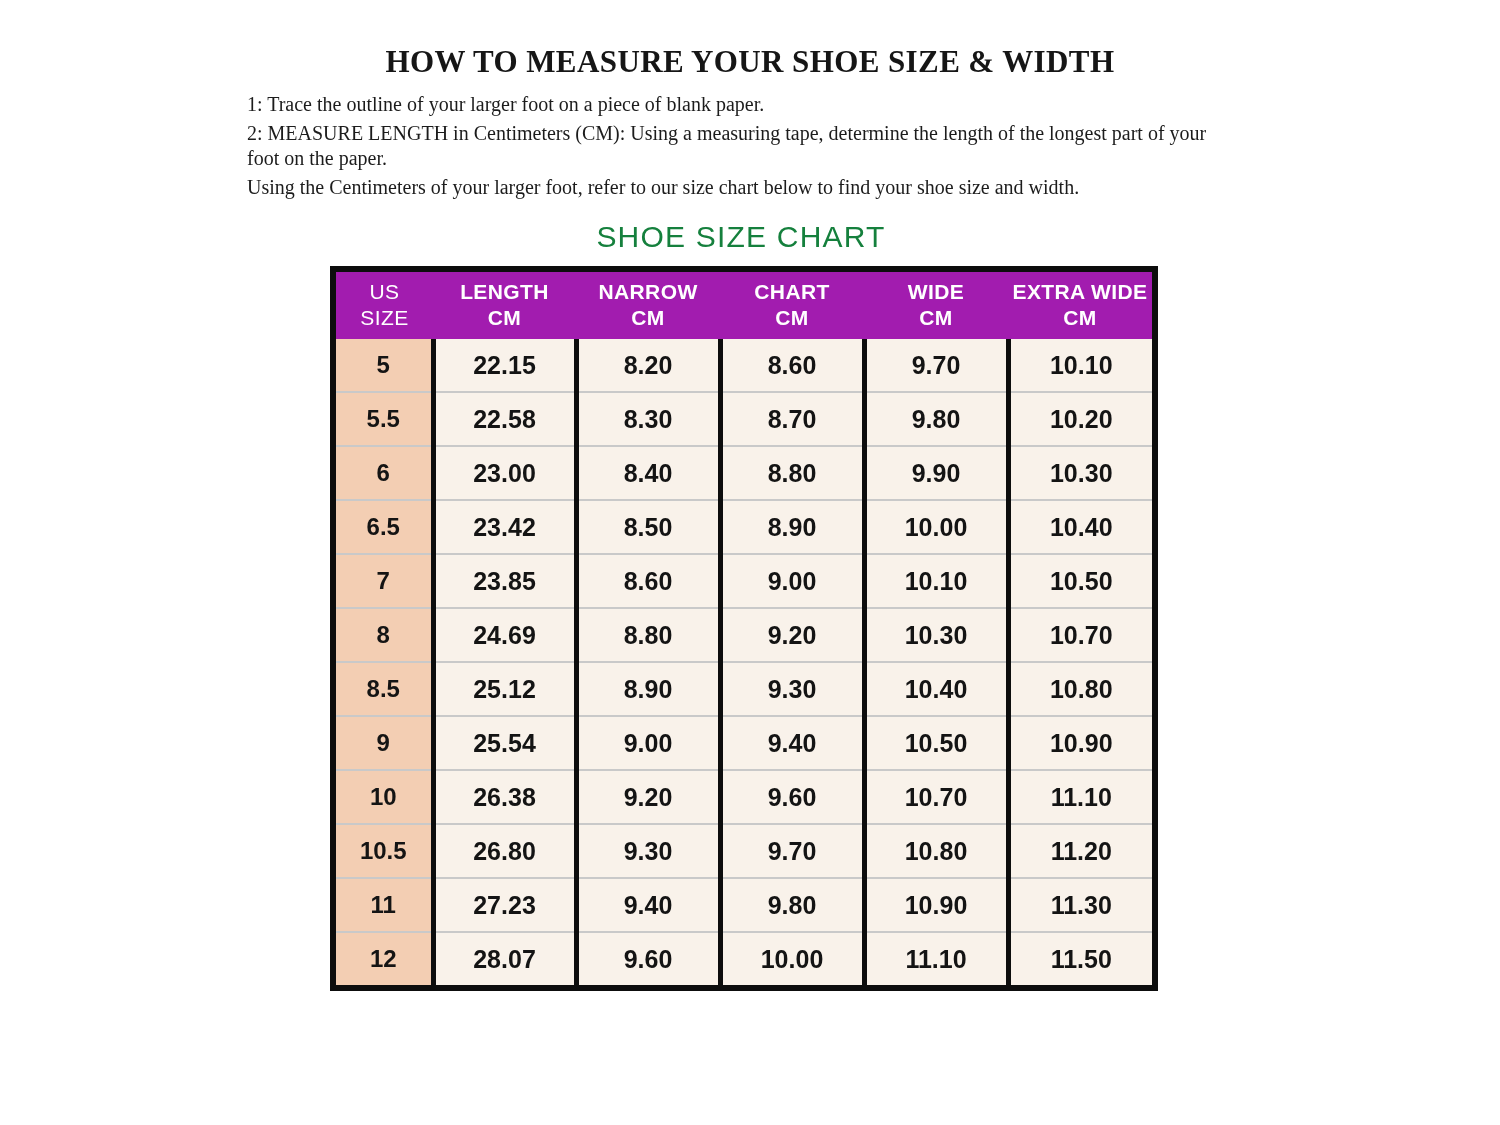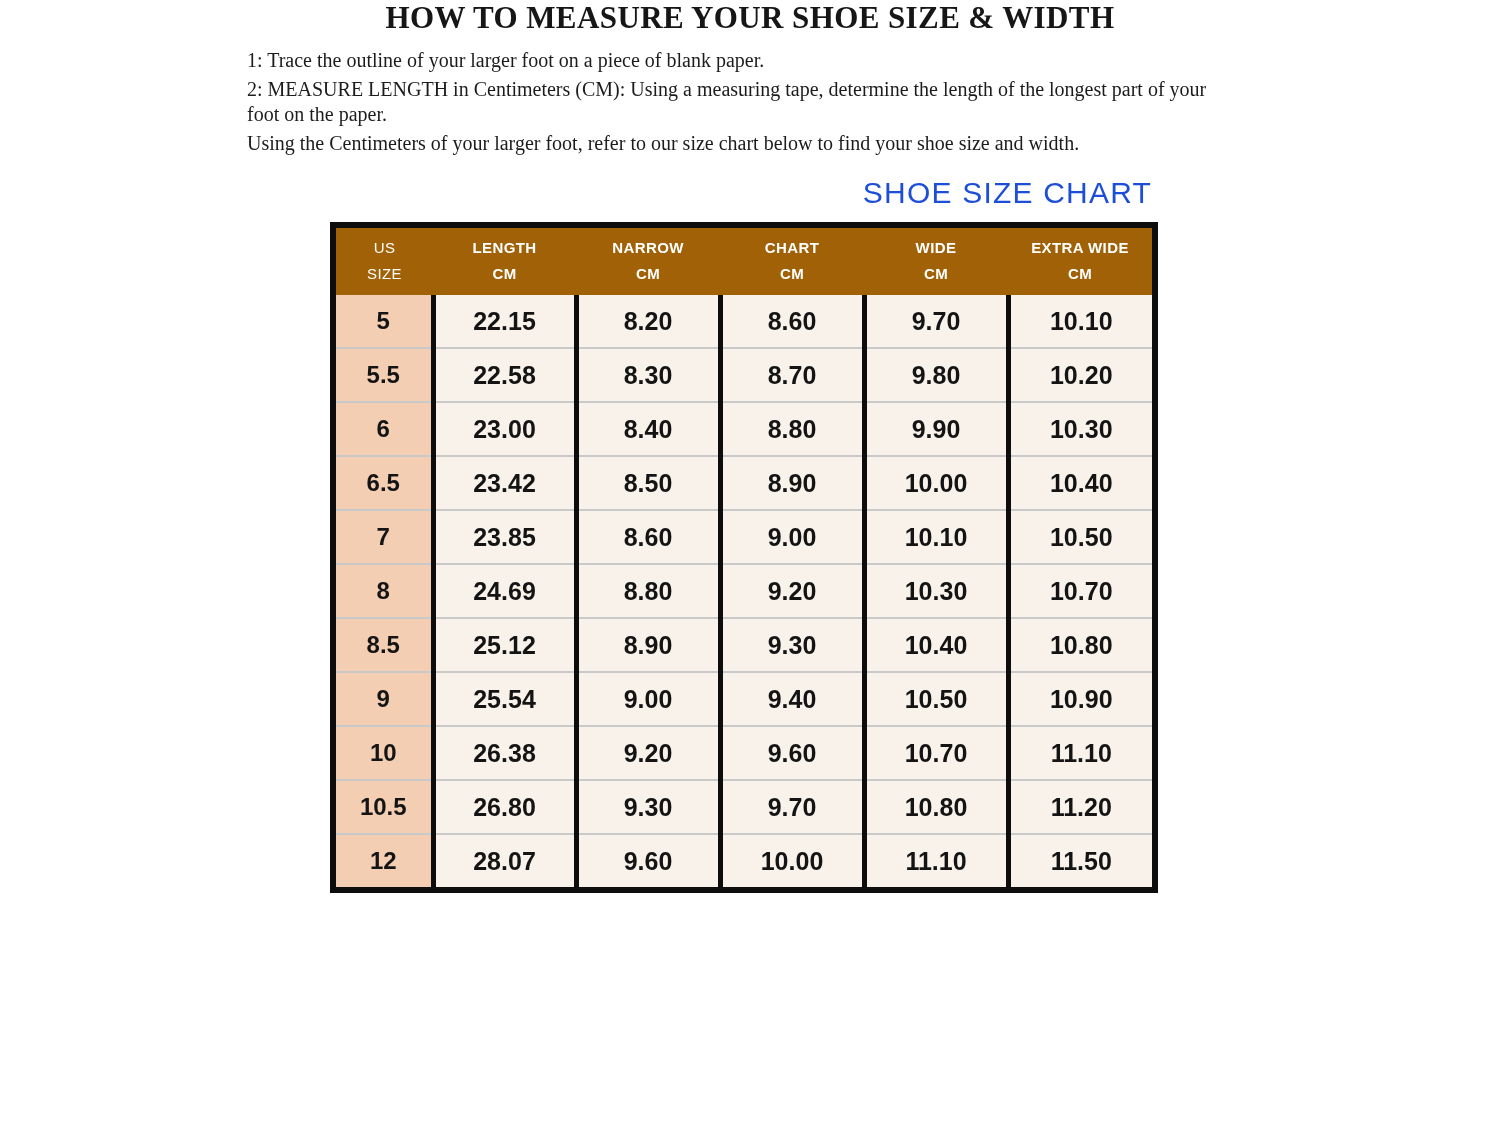--- a/index.html
+++ b/index.html
@@ -15,20 +15,21 @@
   }
   .page {
     position: relative;
     width: 1500px;
     height: 1125px;
     background: #ffffff;
     overflow: hidden;
   }
   .page-title {
     margin: 0;
+    padding-top: 44px;
     text-align: center;
     font-family: "Liberation Serif", serif;
     font-weight: 700;
     font-size: 31px;
     letter-spacing: 0.4px;
     color: #161616;
   }
   .instructions {
     margin: 12px 0 0 236px;
     max-width: 982px;
@@ -36,38 +37,38 @@
     font-size: 20px;
     line-height: 25px;
     color: #1c1c1c;
   }
   .instructions p {
     margin: 0 0 4px 11px;
   }
   .chart-heading {
     margin: 20px 0 0 330px;
     width: 822px;
-    text-align: right;
+    text-align: center;
     font-family: "Liberation Sans", sans-serif;
     font-weight: 400;
     font-size: 30px;
     letter-spacing: 1.2px;
-    color: #1d4ed8;
+    color: #15803d;
   }
   table.size-table {
     margin: 12px 0 0 330px;
     width: 822px;
     border-collapse: collapse;
     table-layout: fixed;
     border: 6px solid #0d0d0d;
   }
   table.size-table thead th {
-    background: #a16207;
+    background: #a21caf;
     color: #ffffff;
-    font-size: 15px;
+    font-size: 21px;
     font-weight: 700;
     letter-spacing: 0.4px;
     line-height: 26px;
     padding: 7px 0 8px 0;
     text-align: center;
     vertical-align: middle;
   }
   table.size-table thead th.us-size-header {
     font-weight: 400;
   }
@@ -221,20 +222,28 @@
         </tr>
         <tr>
           <td>10.5</td>
           <td>26.80</td>
           <td>9.30</td>
           <td>9.70</td>
           <td>10.80</td>
           <td>11.20</td>
         </tr>
         <tr>
+          <td>11</td>
+          <td>27.23</td>
+          <td>9.40</td>
+          <td>9.80</td>
+          <td>10.90</td>
+          <td>11.30</td>
+        </tr>
+        <tr>
           <td>12</td>
           <td>28.07</td>
           <td>9.60</td>
           <td>10.00</td>
           <td>11.10</td>
           <td>11.50</td>
         </tr>
       </tbody>
   </table>
 

